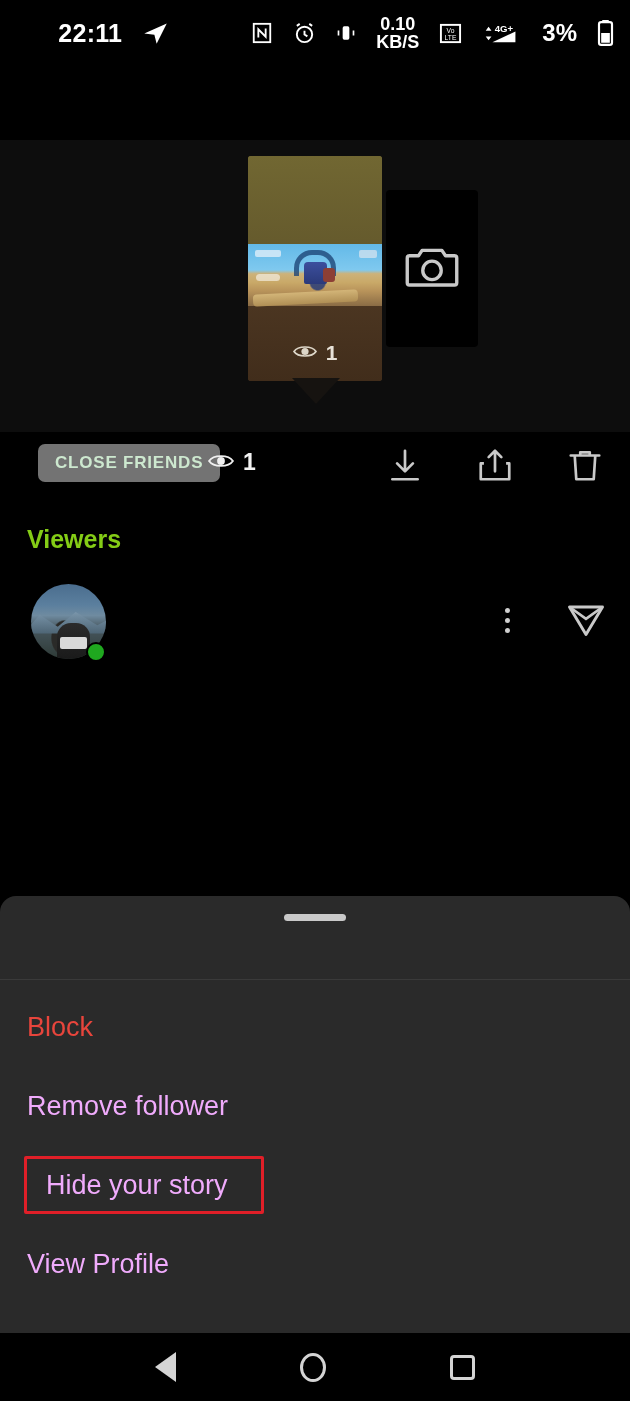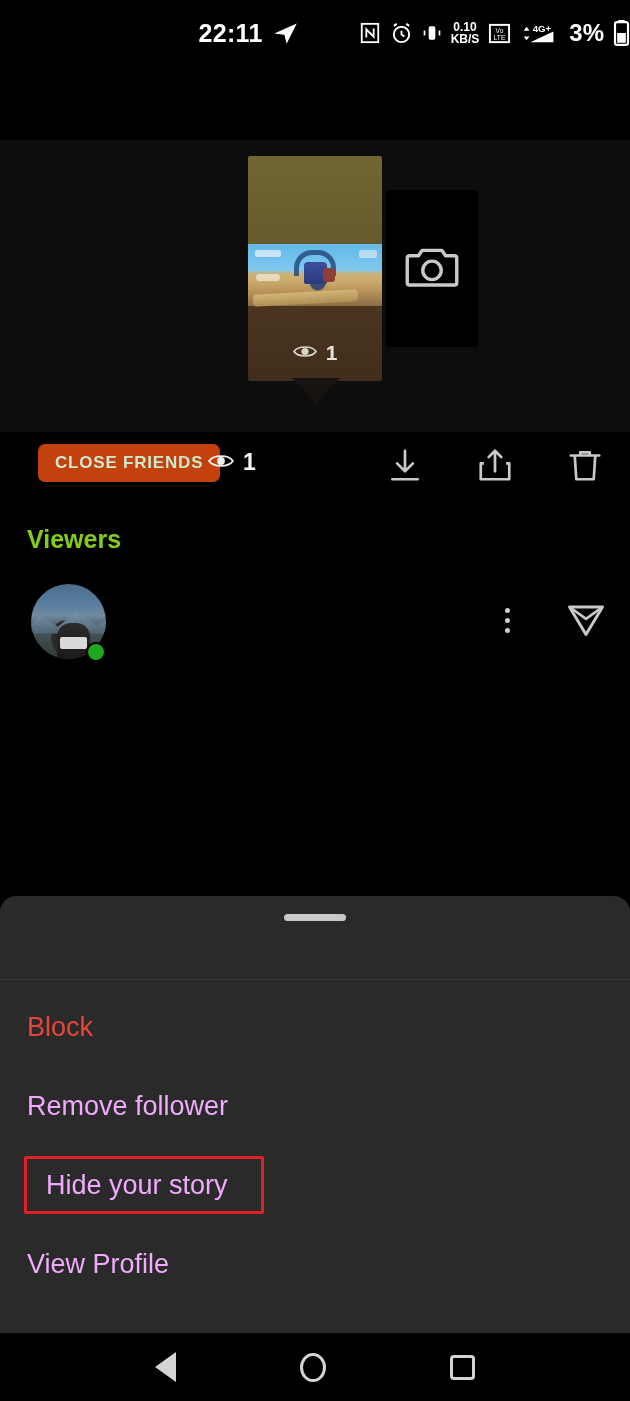--- a/index.html
+++ b/index.html
@@ -8,26 +8,26 @@
     background:#000;
     font-family:"Liberation Sans", sans-serif;
     overflow:hidden;
   }
   #phone { position:relative; width:630px; height:1401px; background:#000; }
 
   
   .statusbar{
     position:absolute; left:0; top:0; width:630px; height:66px;
     display:flex; align-items:center; justify-content:flex-end;
-    gap:9px; color:#fff;
+    padding-right:16px; gap:20px; color:#fff;
   }
   .sb-time{ font-size:25px; font-weight:600; letter-spacing:.3px; }
   .sb-gap{ width:42px; }
   .sb-ico{ display:flex; align-items:center; }
-  .sb-net{ font-size:12px; font-weight:700; line-height:1.0; text-align:center; }
+  .sb-net{ font-size:18px; font-weight:700; line-height:1.0; text-align:center; }
   .sb-net span{ display:block; }
   .sb-batt{ font-size:24px; font-weight:600; }
 
   
   .topbar{
     position:absolute; left:0; top:66px; width:630px; height:92px;
   }
   .gear-btn{ position:absolute; left:24px; top:96px; }
   .close-btn{ position:absolute; right:22px; top:92px; }
 
@@ -82,21 +82,21 @@
   .camcard{
     position:absolute; left:386px; top:50px; width:92px; height:157px;
     background:#000; border-radius:4px;
     display:flex; align-items:center; justify-content:center;
   }
 
   
   .actionrow{ position:absolute; left:0; top:432px; width:630px; height:62px; }
   .cf-badge{
     position:absolute; left:38px; top:12px;
-    background:#c2410c; color:#cde8cf;
+    background:#737373; color:#cde8cf;
     font-size:17px; font-weight:700; letter-spacing:.8px;
     padding:9px 17px; border-radius:7px;
   }
   .cf-views{
     position:absolute; left:208px; top:17px;
     display:flex; align-items:center; gap:9px;
     color:#f2f2f2; font-size:23px; font-weight:600;
   }
   .act-icons{
     position:absolute; right:26px; top:14px;

